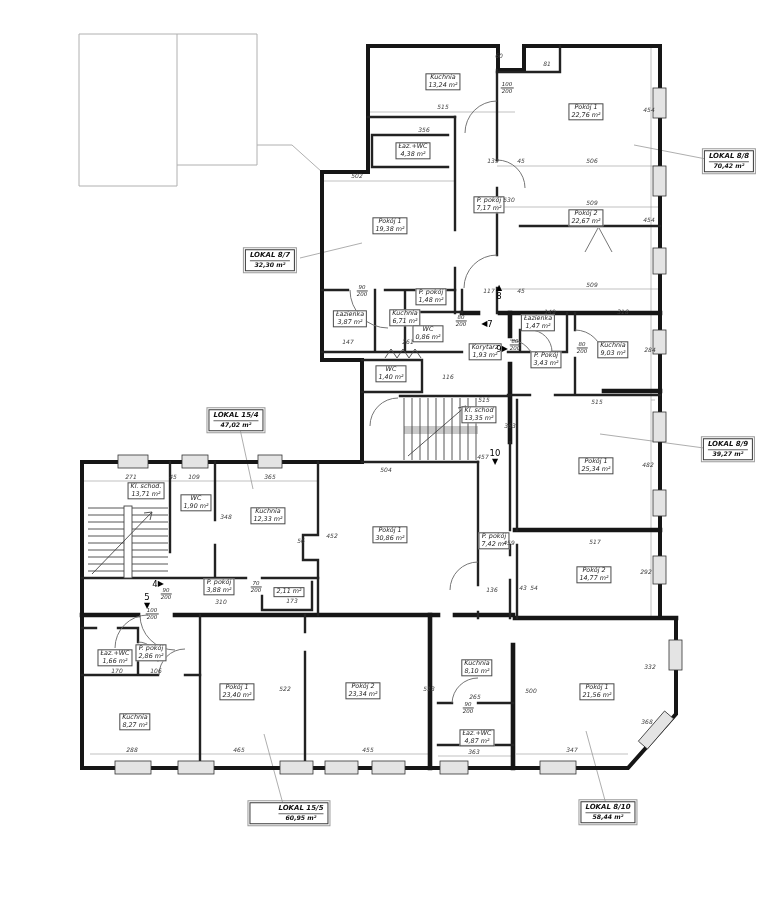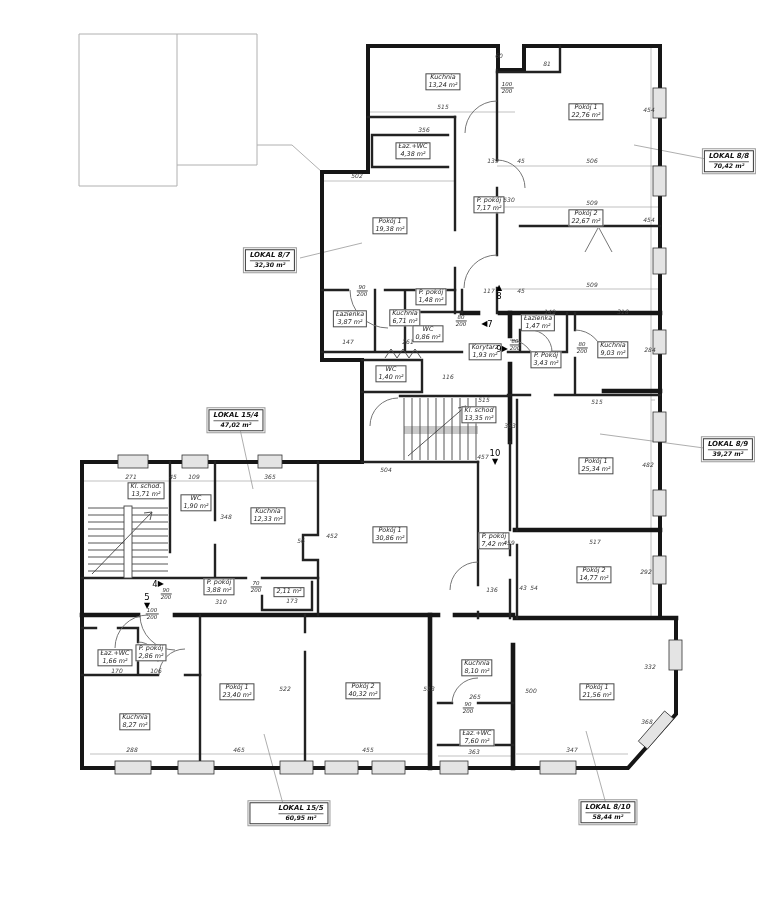--- a/index.html
+++ b/index.html
@@ -270,29 +270,29 @@
       <div class="room-label" style="left: 135px; top: 722px;">
         <span class="rname">Kuchnia</span>
         <span class="rarea">8,27  m²</span>
       </div>
       <div class="room-label" style="left: 237px; top: 692px;">
         <span class="rname">Pokój 1</span>
         <span class="rarea">23,40  m²</span>
       </div>
       <div class="room-label" style="left: 363px; top: 691px;">
         <span class="rname">Pokój 2</span>
-        <span class="rarea">40,32  m²</span>
+        <span class="rarea">23,34  m²</span>
       </div>
       <div class="room-label" style="left: 477px; top: 668px;">
         <span class="rname">Kuchnia</span>
         <span class="rarea">8,10  m²</span>
       </div>
       <div class="room-label" style="left: 477px; top: 738px;">
         <span class="rname">Łaz.+WC</span>
-        <span class="rarea">7,60  m²</span>
+        <span class="rarea">4,87  m²</span>
       </div>
       <div class="room-label" style="left: 597px; top: 692px;">
         <span class="rname">Pokój 1</span>
         <span class="rarea">21,56  m²</span>
       </div>
       <div class="lokal-label" style="left: 270px; top: 260px;"><span class="ltitle">LOKAL 8/7</span><span class="larea">32,30  m²</span></div>
       <div class="lokal-label" style="left: 236px; top: 420px;"><span class="ltitle">LOKAL 15/4</span><span class="larea">47,02  m²</span></div>
       <div class="lokal-label" style="left: 729px; top: 161px;"><span class="ltitle">LOKAL 8/8</span><span class="larea">70,42  m²</span></div>
       <div class="lokal-label" style="left: 728px; top: 449px;"><span class="ltitle">LOKAL 8/9</span><span class="larea">39,27  m²</span></div>
       <div class="lokal-label" style="left: 608px; top: 812px;"><span class="ltitle">LOKAL 8/10</span><span class="larea">58,44  m²</span></div>

